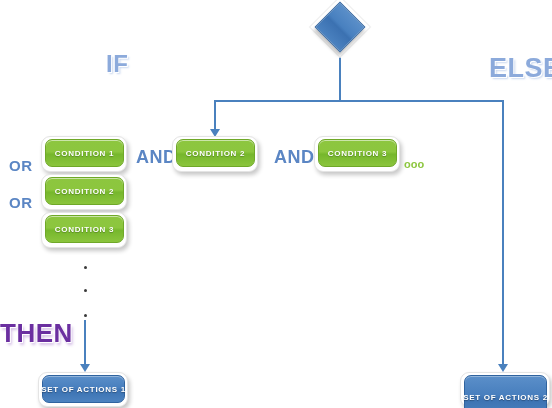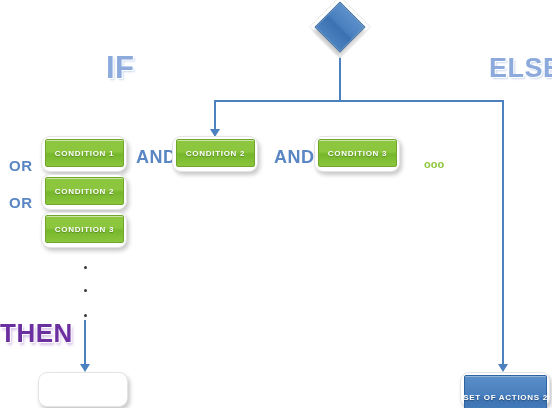--- a/index.html
+++ b/index.html
@@ -20,21 +20,21 @@
   .kw {
     position: absolute;
     font-weight: bold;
     letter-spacing: 0.5px;
     white-space: nowrap;
     user-select: none;
   }
   .kw-if {
     left: 106px;
     top: 50px;
-    font-size: 31px;
+    font-size: 24px;
     color: #8CAADB;
     text-shadow: 1px 1px 0 #ffffff, 2px 2px 2px rgba(140,170,219,0.45);
   }
   .kw-else {
     left: 489px;
     top: 53px;
     font-size: 27px;
     color: #8CAADB;
     text-shadow: 1px 1px 0 #ffffff, 2px 2px 2px rgba(140,170,219,0.45);
   }
@@ -55,21 +55,21 @@
     top: 318px;
     font-size: 26px;
     color: #6B2FA0;
     text-shadow: 1px 1px 0 #ffffff, 2px 3px 3px rgba(147,92,192,0.40);
   }
 
   
   .node {
     position: absolute;
     box-sizing: border-box;
-    border-radius: 2px;
+    border-radius: 7px;
     display: flex;
     align-items: center;
     justify-content: center;
     font-size: 8px;
     font-weight: bold;
     letter-spacing: 0.7px;
     color: #ffffff;
     text-align: center;
     white-space: nowrap;
   }
@@ -153,21 +153,20 @@
   }
   .hdots {
     position: absolute;
     left: 404px;
     top: 158px;
     font-size: 11px;
     font-weight: bold;
     letter-spacing: 0px;
     color: #8DC63F;
     white-space: nowrap;
-    padding-left: 20px;
   }
 </style>
 </head>
 <body>
 
 <div id="canvas">
 
   <div class="line vline" style="left:339px; top:46px; height:55px;"></div>
 
   <div class="line hline" style="left:214px; top:100px; width:290px;"></div>
@@ -211,17 +210,18 @@
   <div class="node-plate" style="left:41px; top:212px; width:86px; height:36px;"></div>
   <div class="node node-green" style="left:45px; top:215px; width:79px; height:28px;">CONDITION 3</div>
 
   <div class="vdots">
     <div class="vdot" style="left:84px; top:266px;"></div>
     <div class="vdot" style="left:84px; top:289px;"></div>
     <div class="vdot" style="left:84px; top:314px;"></div>
   </div>
 
   <div class="node-plate" style="left:38px; top:372px; width:90px; height:35px;"></div>
+  <div class="node node-blue" style="left:42px; top:375px; width:83px; height:28px;">SET OF ACTIONS 1</div>
 
   <div class="node-plate" style="left:460px; top:372px; width:90px; height:35px;"></div>
   <div class="node node-blue" style="left:464px; top:375px; width:83px; height:44px;">SET OF ACTIONS 2</div>
 
 </div>
 
 </body></html>

